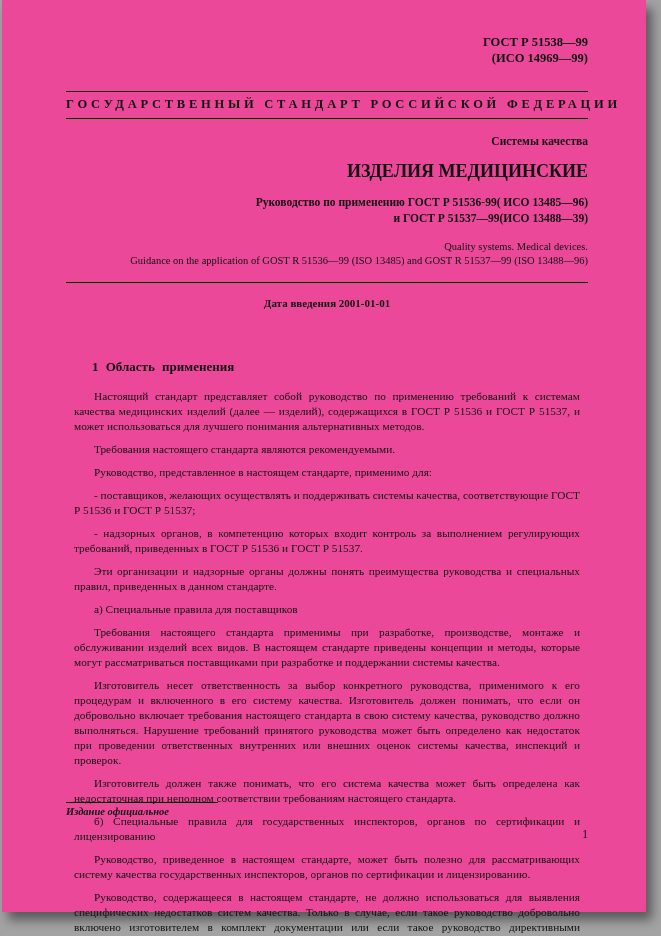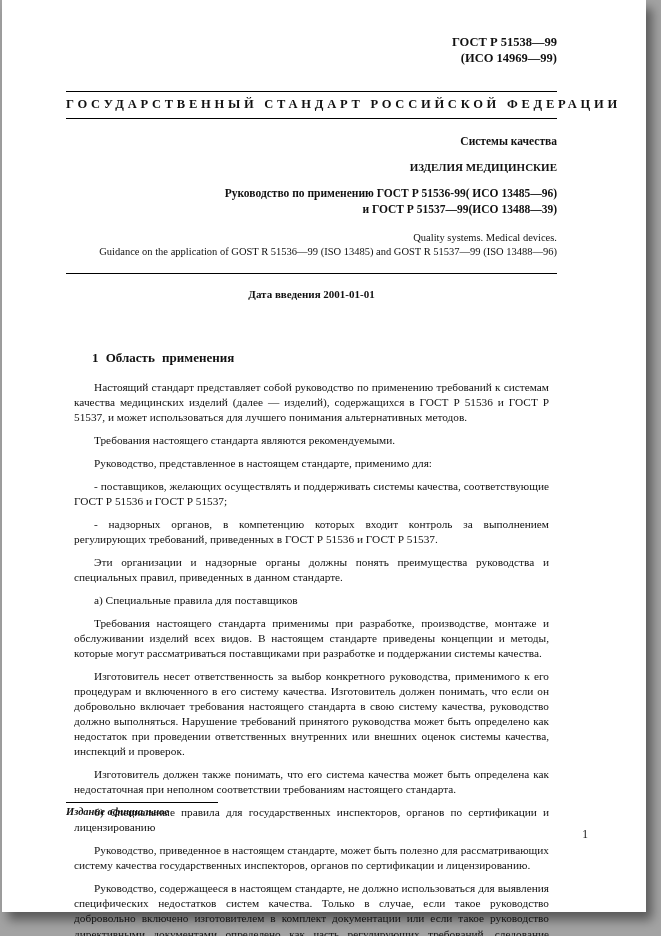--- a/index.html
+++ b/index.html
@@ -14,24 +14,24 @@
     color: #111;
     position: relative;
     overflow: hidden;
   }
   .page {
     position: absolute;
     left: 2px;
     top: 0;
     width: 644px;
     height: 912px;
-    background: #ffffff;
+    background: #ec4899;
     box-shadow: 6px 8px 10px rgba(0,0,0,0.45);
     box-sizing: border-box;
-    padding: 34px 89px 0 64px;
+    padding: 34px 58px 0 64px;
   }
   .doc-number {
     text-align: right;
     font-weight: bold;
     font-size: 12.5px;
     line-height: 1.3;
   }
   .fed-heading-wrap {
     margin-top: 24px;
     border-top: 1.5px solid #000;
@@ -49,21 +49,21 @@
     text-align: right;
     margin-top: 16px;
   }
   .subtitle-1 {
     font-weight: bold;
     font-size: 11.5px;
     margin: 0 0 14px 0;
   }
   .main-title {
     font-weight: bold;
-    font-size: 11px;
+    font-size: 18px;
     margin: 0 0 12px 0;
   }
   .subtitle-2 {
     font-weight: bold;
     font-size: 11.5px;
     line-height: 1.4;
     margin: 0 0 14px 0;
   }
   .english-title {
     font-size: 10.5px;

